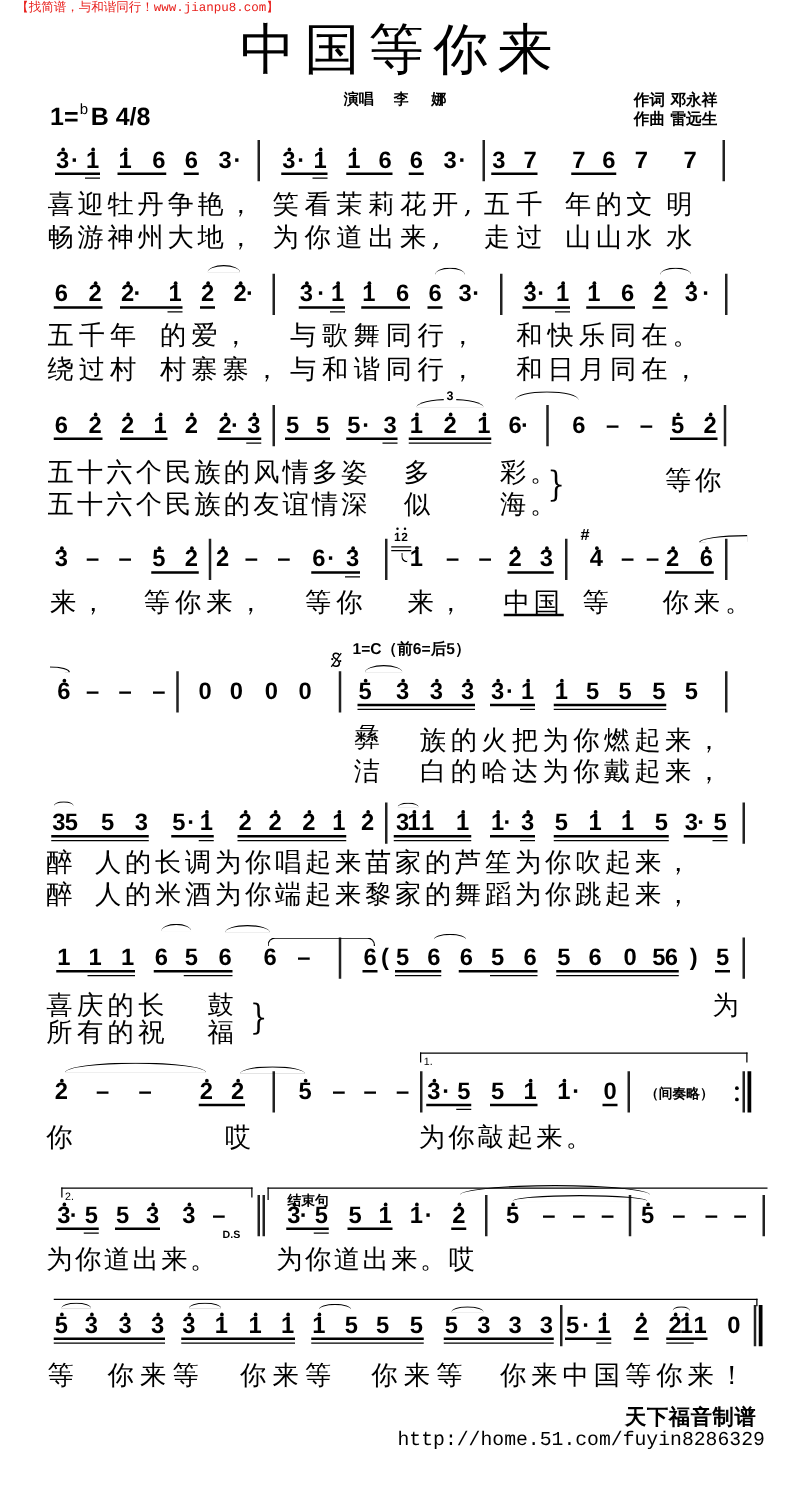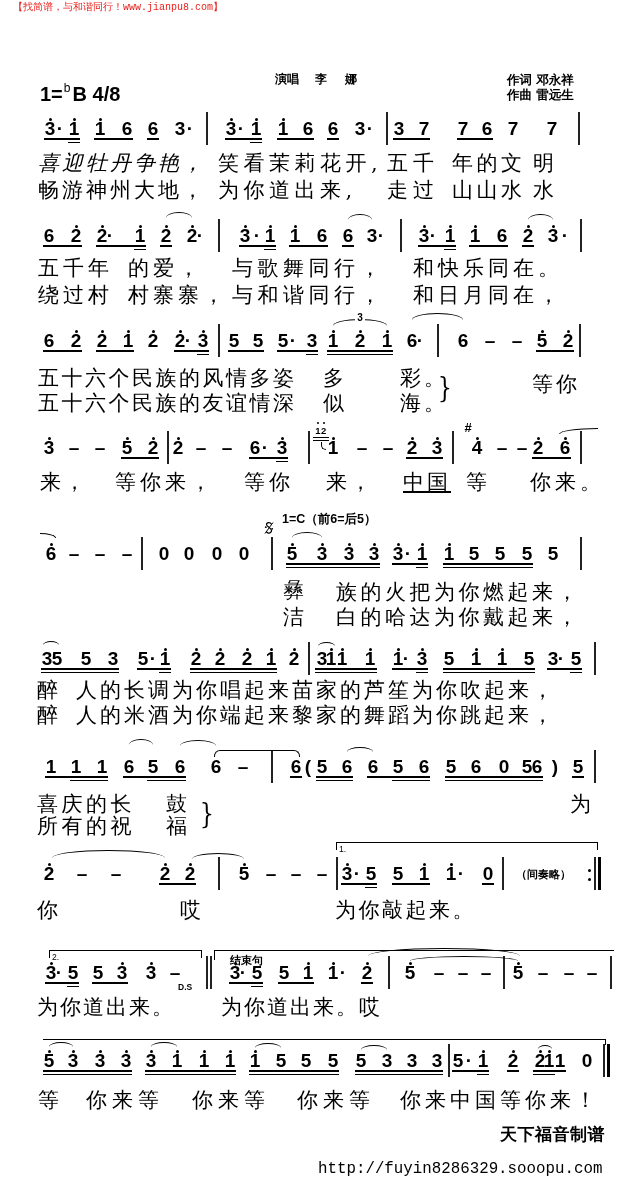--- a/index.html
+++ b/index.html
@@ -36,20 +36,21 @@
 .interlude{font:bold 11px/14px "DejaVu Sans",sans-serif;}
 .segno svg{display:block;}
 </style>
 </head>
 <body>
 
 <div id="page">
 
   <div id="banner" class="abs" style="color: rgb(232, 32, 28);"><span>【找简谱，与和谐同行！</span><span class="url">www.jianpu8.com</span><span>】</span></div>
 
+  <div id="title" class="abs">中国等你来</div>
 
   <div class="abs credit" style="left:275px;top:72px;">演唱</div>
   <div class="abs credit" style="left:315px;top:72px;letter-spacing:3px;">李　娜</div>
   <div class="abs credit2" style="left:507px;top:73px;">作词 邓永祥</div>
   <div class="abs credit2" style="left:507px;top:88px;">作曲 雷远生</div>
 
   <div id="key" class="abs"><span>1=</span><span class="flat">b</span><span>B</span><span> 4/8</span></div>
 
   <div id="score" class="layer">
       <div class="layer">
@@ -88,21 +89,21 @@
         <div class="beam" style="left: 225px; width: 37px; top: 138px;"></div>
         <div class="beam" style="left: 250px; width: 12px; top: 141.5px;"></div>
         <div class="beam" style="left: 277px; width: 37px; top: 138px;"></div>
         <div class="beam" style="left: 327px; width: 12px; top: 138px;"></div>
         <div class="beam" style="left: 393px; width: 37px; top: 138px;"></div>
         <div class="beam" style="left: 457px; width: 36px; top: 138px;"></div>
         <div class="bar" style="left: 206px; top: 112px; height: 33px;"></div>
         <div class="bar" style="left: 386px; top: 112px; height: 33px;"></div>
         <div class="bar" style="left: 578px; top: 112px; height: 33px;"></div>
         <div class="layer">
-          <div class="lyric" style="left: 38px; top: 151px; letter-spacing: 3px; font-style: italic;">喜迎牡丹争艳，</div>
+          <div class="lyric" style="left: 38px; top: 151px; letter-spacing: 3px;">喜迎牡丹争艳，</div>
           <div class="lyric" style="left: 218px; top: 151px; letter-spacing: 4.5px;">笑看茉莉花开,</div>
           <div class="lyric" style="left: 387px; top: 151px; letter-spacing: 5px;">五千</div>
           <div class="lyric" style="left: 452px; top: 151px; letter-spacing: 3.5px;">年的文</div>
           <div class="lyric" style="left: 533px; top: 151px; letter-spacing: 3px;">明</div>
         </div>
         <div class="layer">
           <div class="lyric" style="left: 38px; top: 178px; letter-spacing: 3px;">畅游神州大地，</div>
           <div class="lyric" style="left: 218px; top: 178px; letter-spacing: 4.5px;">为你道出来,</div>
           <div class="lyric" style="left: 387px; top: 178px; letter-spacing: 5px;">走过</div>
           <div class="lyric" style="left: 452px; top: 178px; letter-spacing: 3.5px; text-align: center;">山山水</div>
@@ -648,14 +649,14 @@
           <div class="lyric" style="left: 38px; top: 1088px; letter-spacing: 3px;">等</div>
           <div class="lyric" style="left: 86px; top: 1088px; letter-spacing: 5px;">你来等</div>
           <div class="lyric" style="left: 192px; top: 1088px; letter-spacing: 5px;">你来等</div>
           <div class="lyric" style="left: 297px; top: 1088px; letter-spacing: 5px;">你来等</div>
           <div class="lyric" style="left: 400px; top: 1088px; letter-spacing: 4px;">你来中国等你来！</div>
         </div>
       </div>
     </div>
 
   <div id="maker" class="abs">天下福音制谱</div>
-  <div class="abs link" style="top:1161px;">http://fuyin8286329.sooopu.com</div>
+  <div class="abs link" style="top:1144px;">http://home.51.com/fuyin8286329</div>
 </div>
 
 </body></html>

